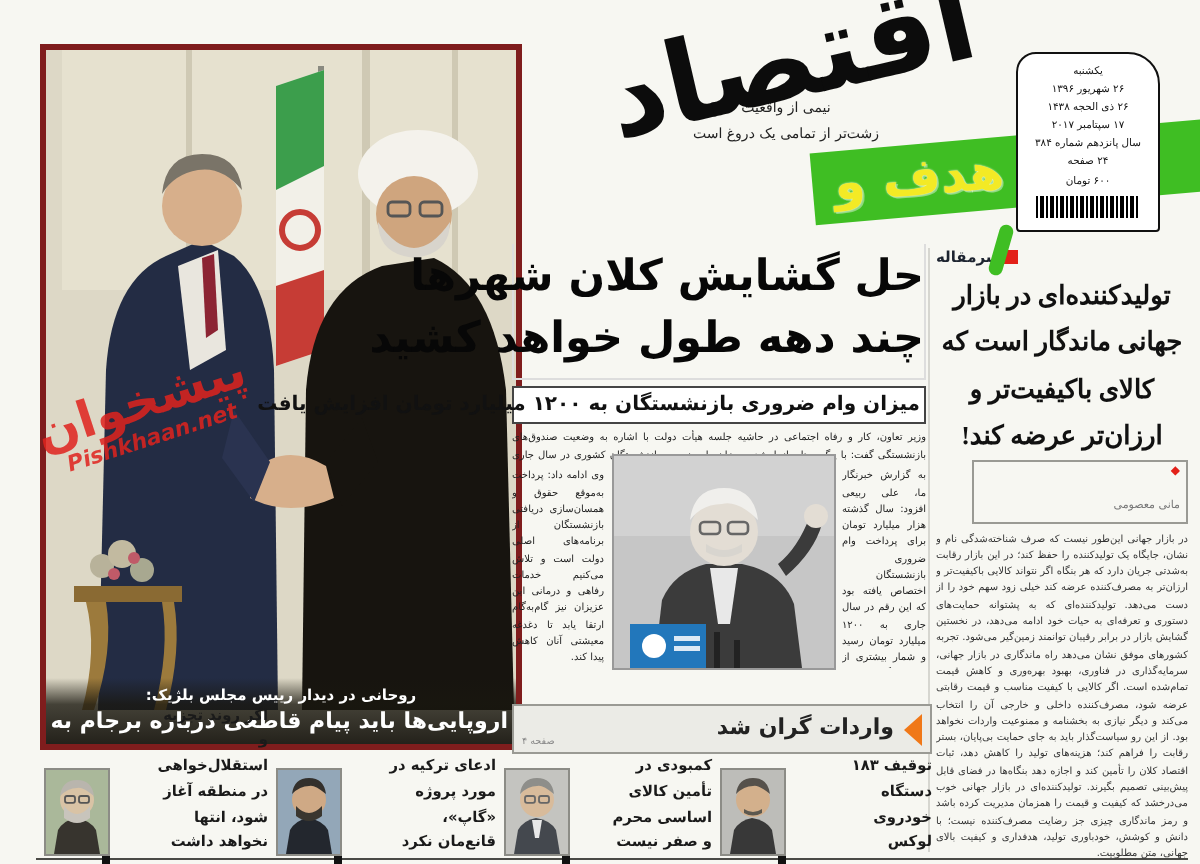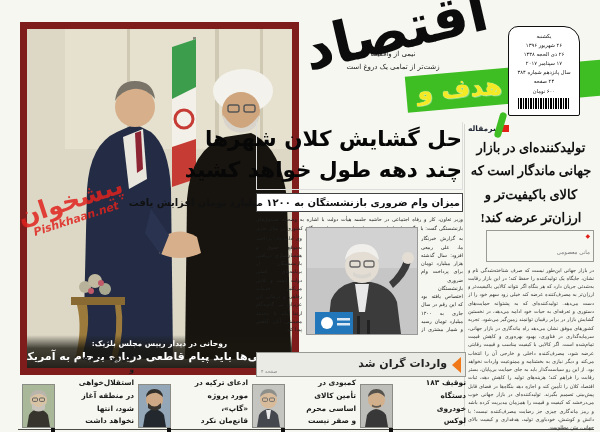--- a/index.html
+++ b/index.html
@@ -21,22 +21,22 @@
   .slogan { position:absolute; left:328px; top:48px; width:130px; text-align:center;
             font-size:7px; color:#222; line-height:1.8; z-index:1; }
   .date-box { position:absolute; left:508px; top:26px; width:72px; height:90px; background:#fff;
               border:1.5px solid #111; border-radius:10px 16px 2px 2px; z-index:4;
               padding:5px 3px 2px; text-align:center; }
   .date-box div { font-size:5.2px; line-height:1.75; color:#111; white-space:nowrap; }
   .barcode { margin:2px auto 0; width:52px; height:11px;
              background:repeating-linear-gradient(90deg,#000 0 1px,#fff 1px 2px,#000 2px 4px,#fff 4px 5px); }
 
   
-  .photo-wrap { position:absolute; left:20px; top:22px; width:279px; height:353px;
-                border:7px solid #7f1d1d; background:#ddd8c6; z-index:1; overflow:hidden; }
+  .photo-wrap { position:absolute; left:20px; top:22px; width:241px; height:353px;
+                border:3px solid #7f1d1d; background:#ddd8c6; z-index:1; overflow:hidden; }
   .photo-wrap svg { display:block; }
   .watermark { position:absolute; left:18px; top:188px; z-index:2; transform:rotate(-18deg);
                color:#e0231e; opacity:.85; text-align:center; pointer-events:none; }
   .watermark .fa { font-size:25px; font-weight:700; display:block; line-height:1; }
   .watermark .en { font-size:11px; font-weight:700; font-style:italic; display:block; }
   .photo-caption { position:absolute; left:0; right:0; bottom:0; z-index:3; padding:4px 4px 5px;
                    background:linear-gradient(180deg, rgba(25,23,15,0) 0%, rgba(25,23,15,.78) 40%, rgba(20,18,12,.92) 100%);
                    text-align:center; color:#fff; }
   .photo-caption .kicker { font-size:7.5px; font-weight:700; margin-bottom:2px; }
   .photo-caption .line  { font-size:11px; font-weight:700; white-space:nowrap; }

